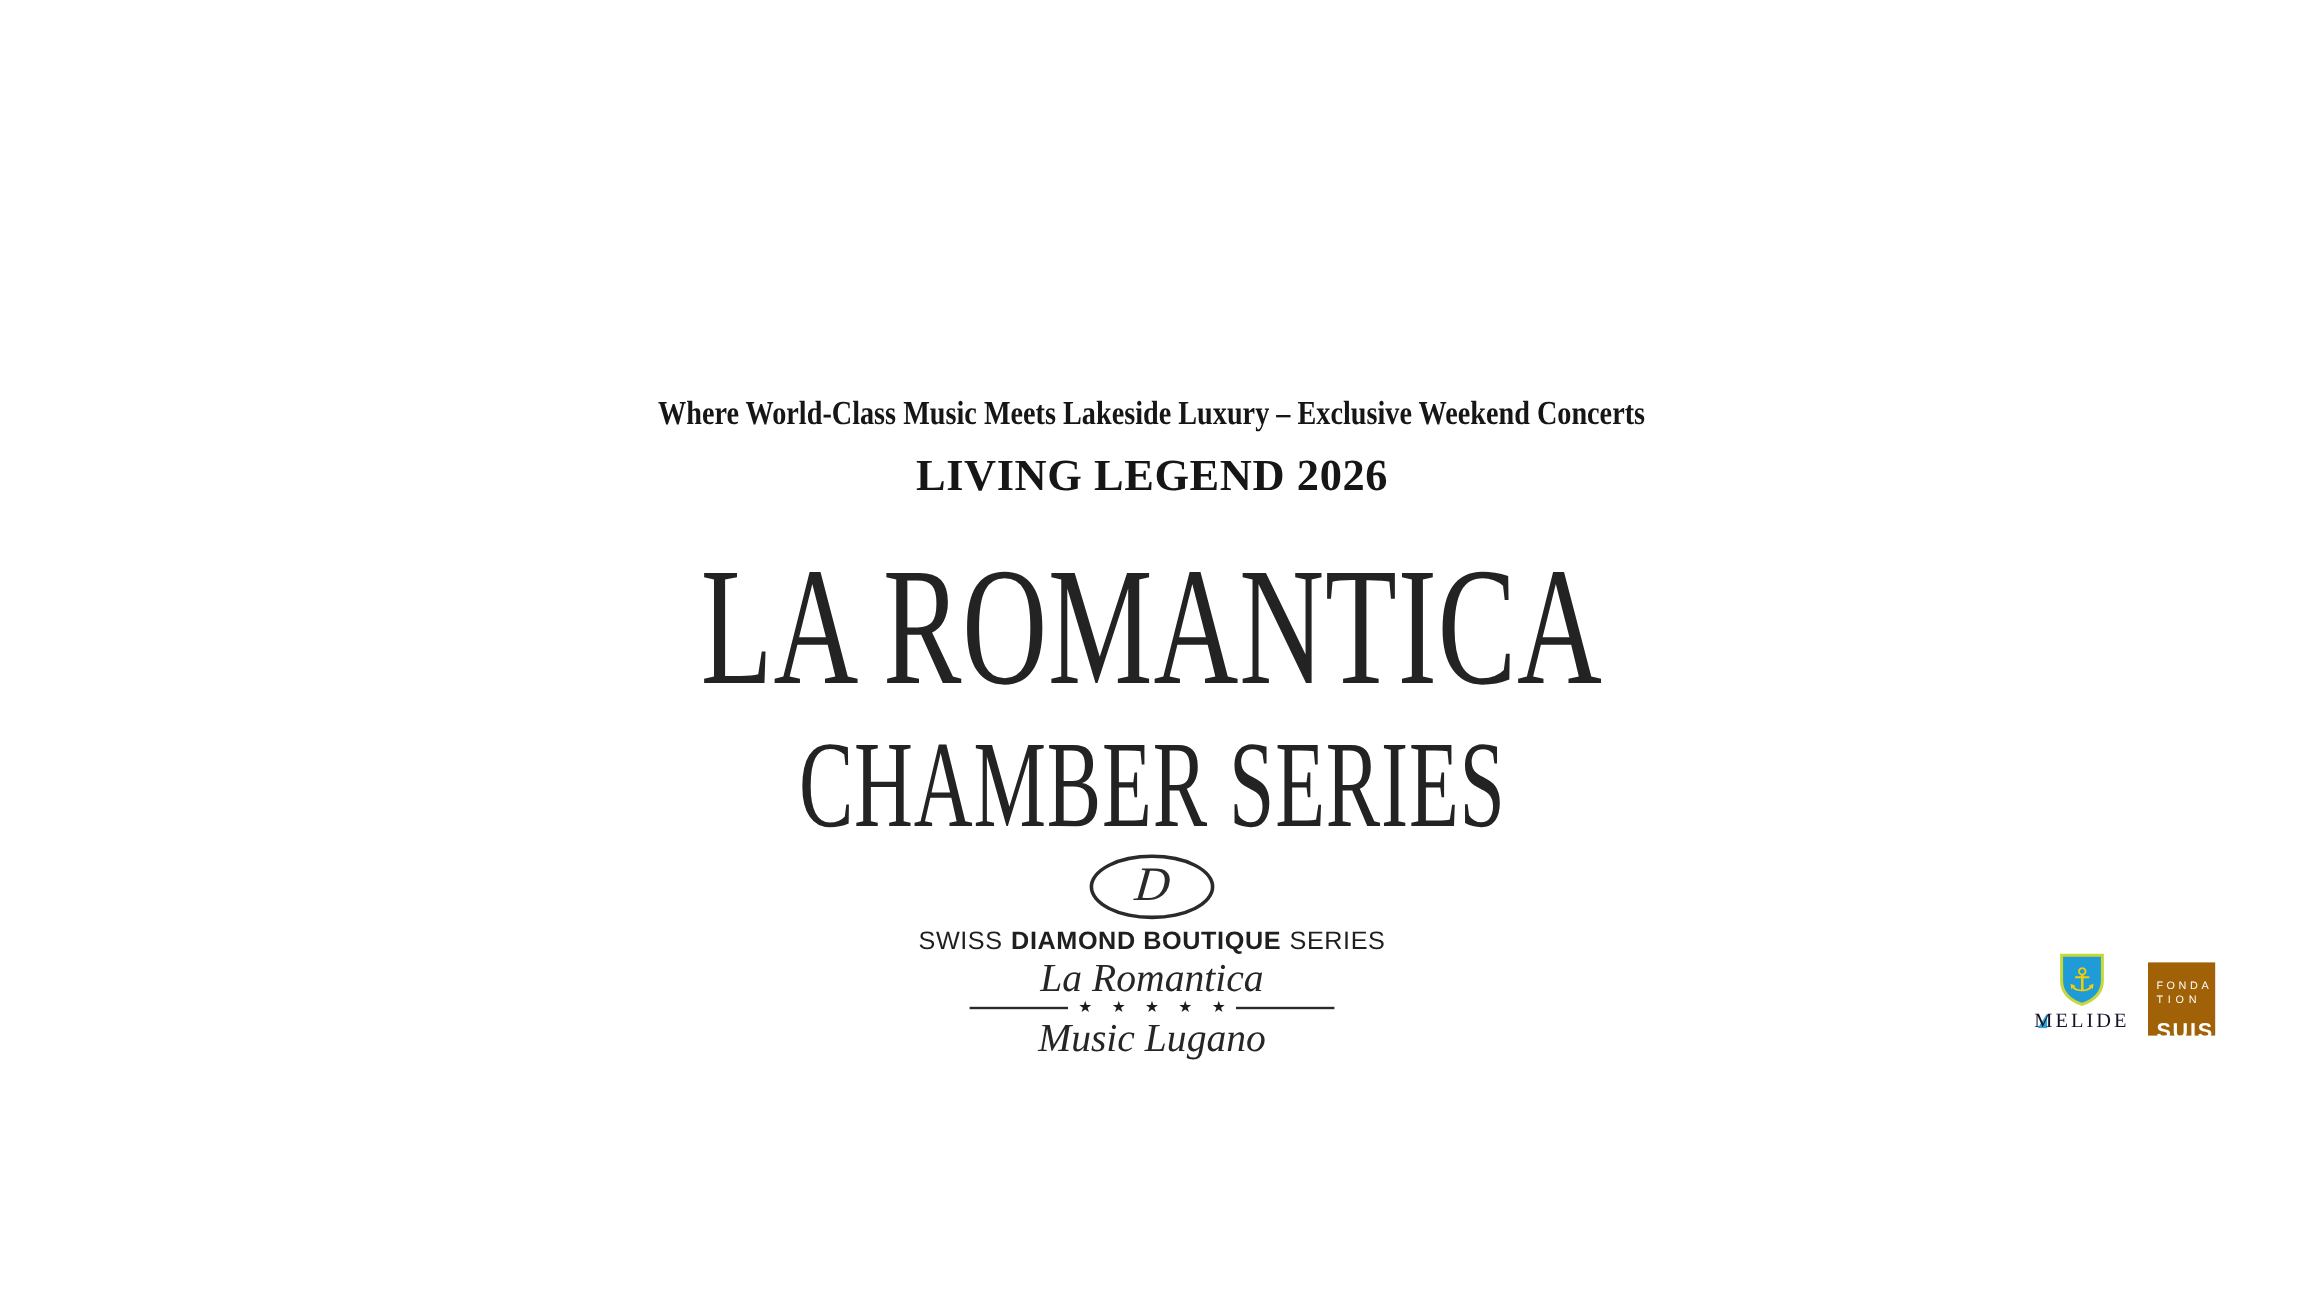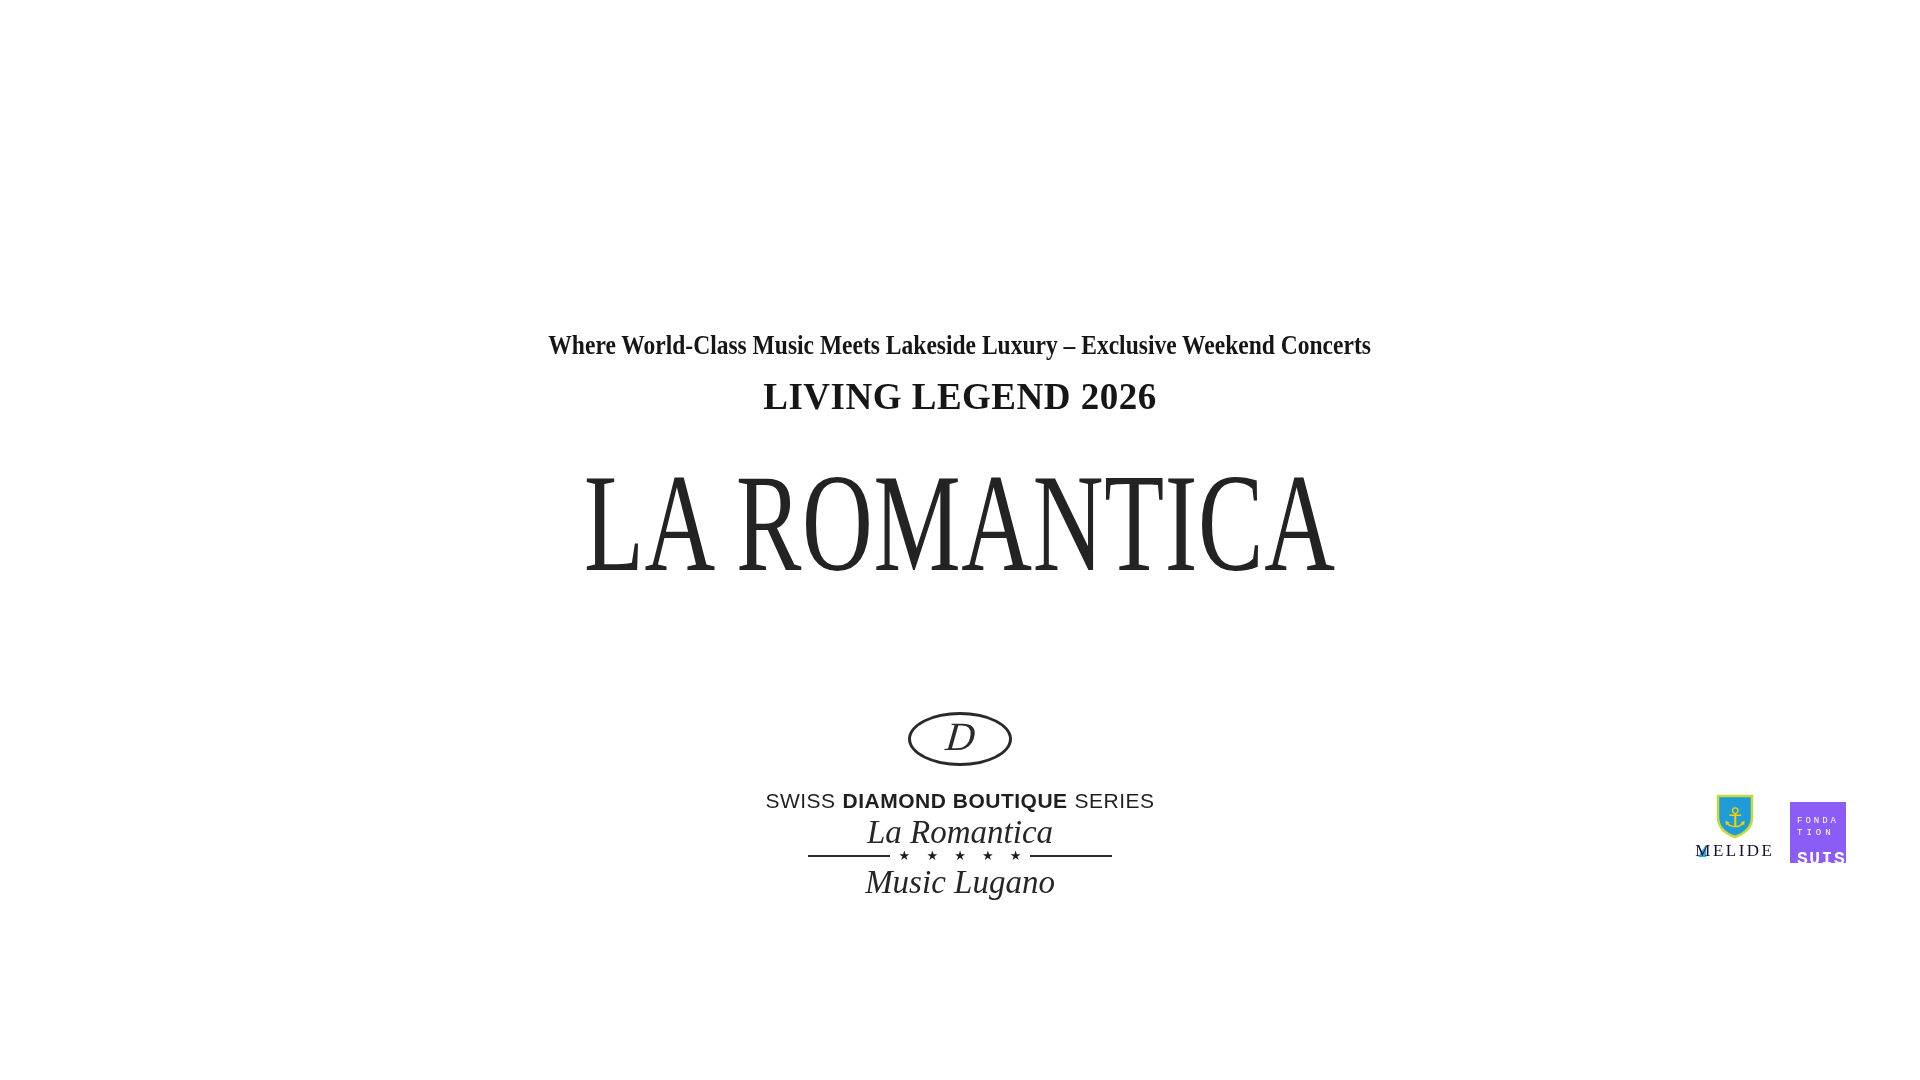--- a/index.html
+++ b/index.html
@@ -28,21 +28,21 @@
   }
   .ellipse {
     width:104px; height:54px; border:3px solid #2a2a2a; border-radius:50%;
     display:flex; align-items:center; justify-content:center;
   }
   .monogram {
     font-family:"Liberation Serif", serif; font-style:italic; font-weight:400;
     font-size:40px; line-height:40px; transform:skewX(-6deg); padding-bottom:4px; color:#2a2a2a;
   }
   .brand-line {
-    margin-top:23px; font-family:"Liberation Sans", sans-serif;
+    margin-top:7px; font-family:"Liberation Sans", sans-serif;
     font-size:21px; line-height:24px; letter-spacing:0.5px; color:#1f1f1f;
     display:flex; gap:7px; justify-content:space-between;
   }
   .brand-line .bold { font-weight:700; }
   .script-name { margin-top:1px; font-style:italic; font-size:33px; line-height:36px; color:#262626; }
   .star-row { margin-top:-1px; width:304px; display:flex; align-items:center; gap:9px; }
   .star-row .rule { flex:1; border-top:2px solid #2b2b2b; height:0; }
   .star-row .stars {
     font-family:"DejaVu Sans", sans-serif; font-size:13px; line-height:14px;
     letter-spacing:6px; margin-right:-6px; color:#1c1c1c;
@@ -63,21 +63,21 @@
   }
   .mel-tri {
     width:10px; height:13px; background:#2FA3DB;
     clip-path:polygon(0 100%, 100% 0, 100% 100%);
     margin-right:-11px; margin-bottom:1px;
   }
   .melide-name .name-text { position:relative; }
 
   .suisa {
     position:absolute; left:1790px; top:802px; width:56px; height:61px;
-    background:#8b5cf6; color:#ffffff; font-family:Liberation Mono, monospace;
+    background:#a16207; color:#ffffff; font-family:Liberation Sans, sans-serif;
     padding:13px 0 0 7px;
   }
   .suisa .l1 { font-size:9px; line-height:12px; letter-spacing:3px; font-weight:400; }
   .suisa .l2 { font-size:9px; line-height:12px; letter-spacing:4px; font-weight:400; }
   .suisa .l3 { font-size:18px; line-height:15px; letter-spacing:1.5px; font-weight:700; margin-top:13px; }
 </style>
 </head>
 <body>
 
 <div class="slide">
@@ -85,20 +85,23 @@
   <div class="row tagline">
     <span class="squeeze">Where World-Class Music Meets Lakeside Luxury – Exclusive Weekend Concerts</span>
   </div>
 
   <div class="row season">LIVING LEGEND 2026</div>
 
   <div class="row main-title">
     <span class="squeeze">LA ROMANTICA</span>
   </div>
 
+  <div class="row sub-title">
+    <span class="squeeze">CHAMBER SERIES</span>
+  </div>
 
   <div class="hotel-logo">
     <div class="ellipse">
       <span class="monogram">D</span>
     </div>
     <div class="brand-line">
       <span>SWISS</span>
       <span class="bold">DIAMOND BOUTIQUE</span>
       <span>SERIES</span>
     </div>

